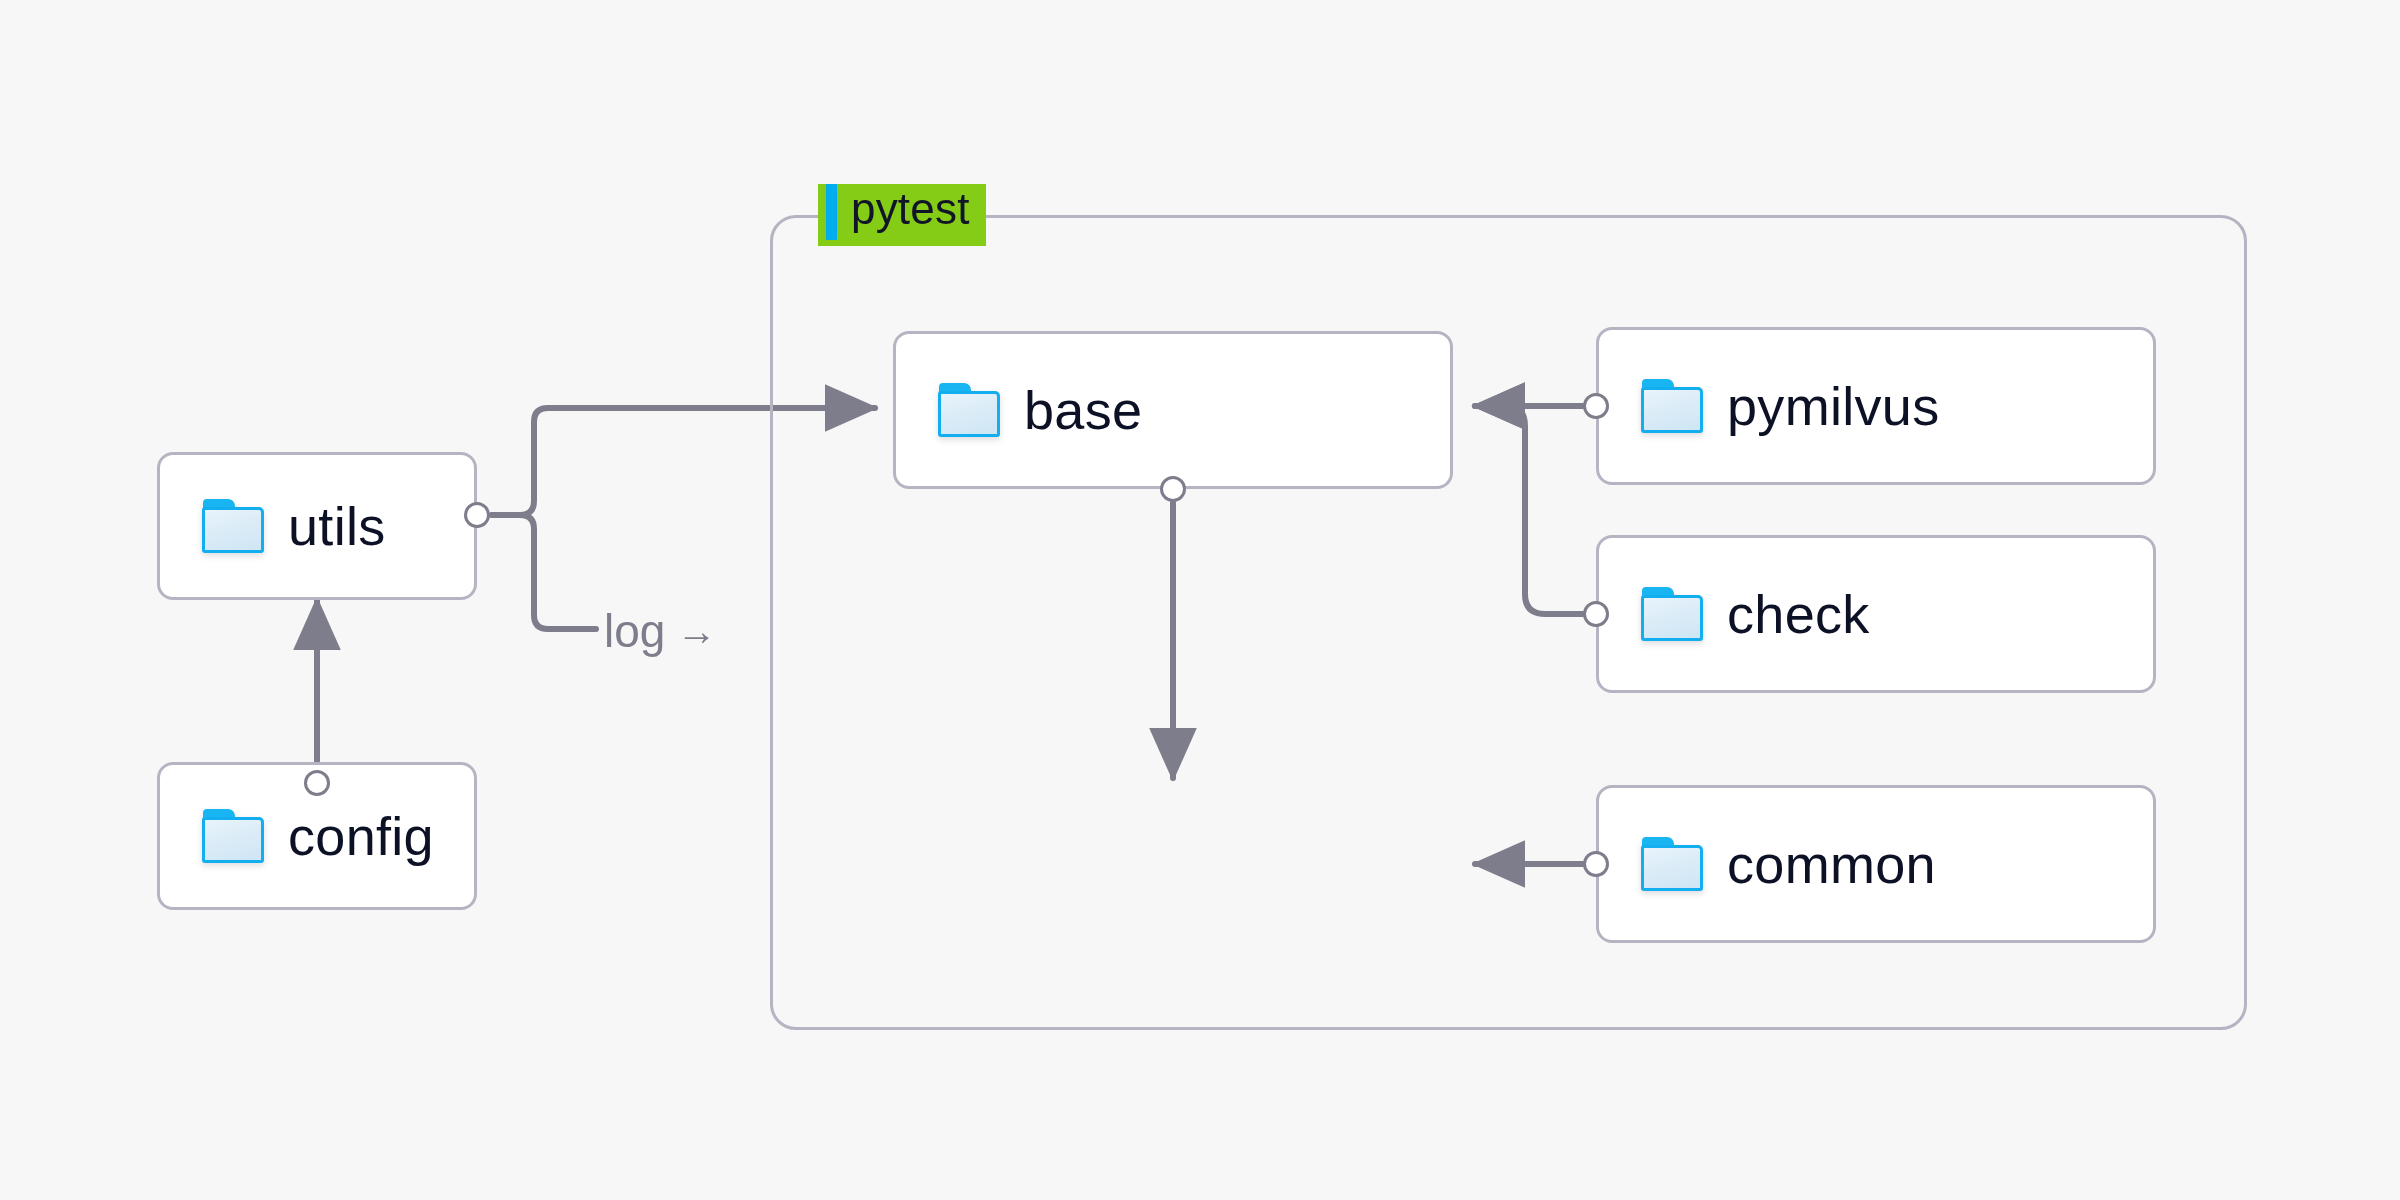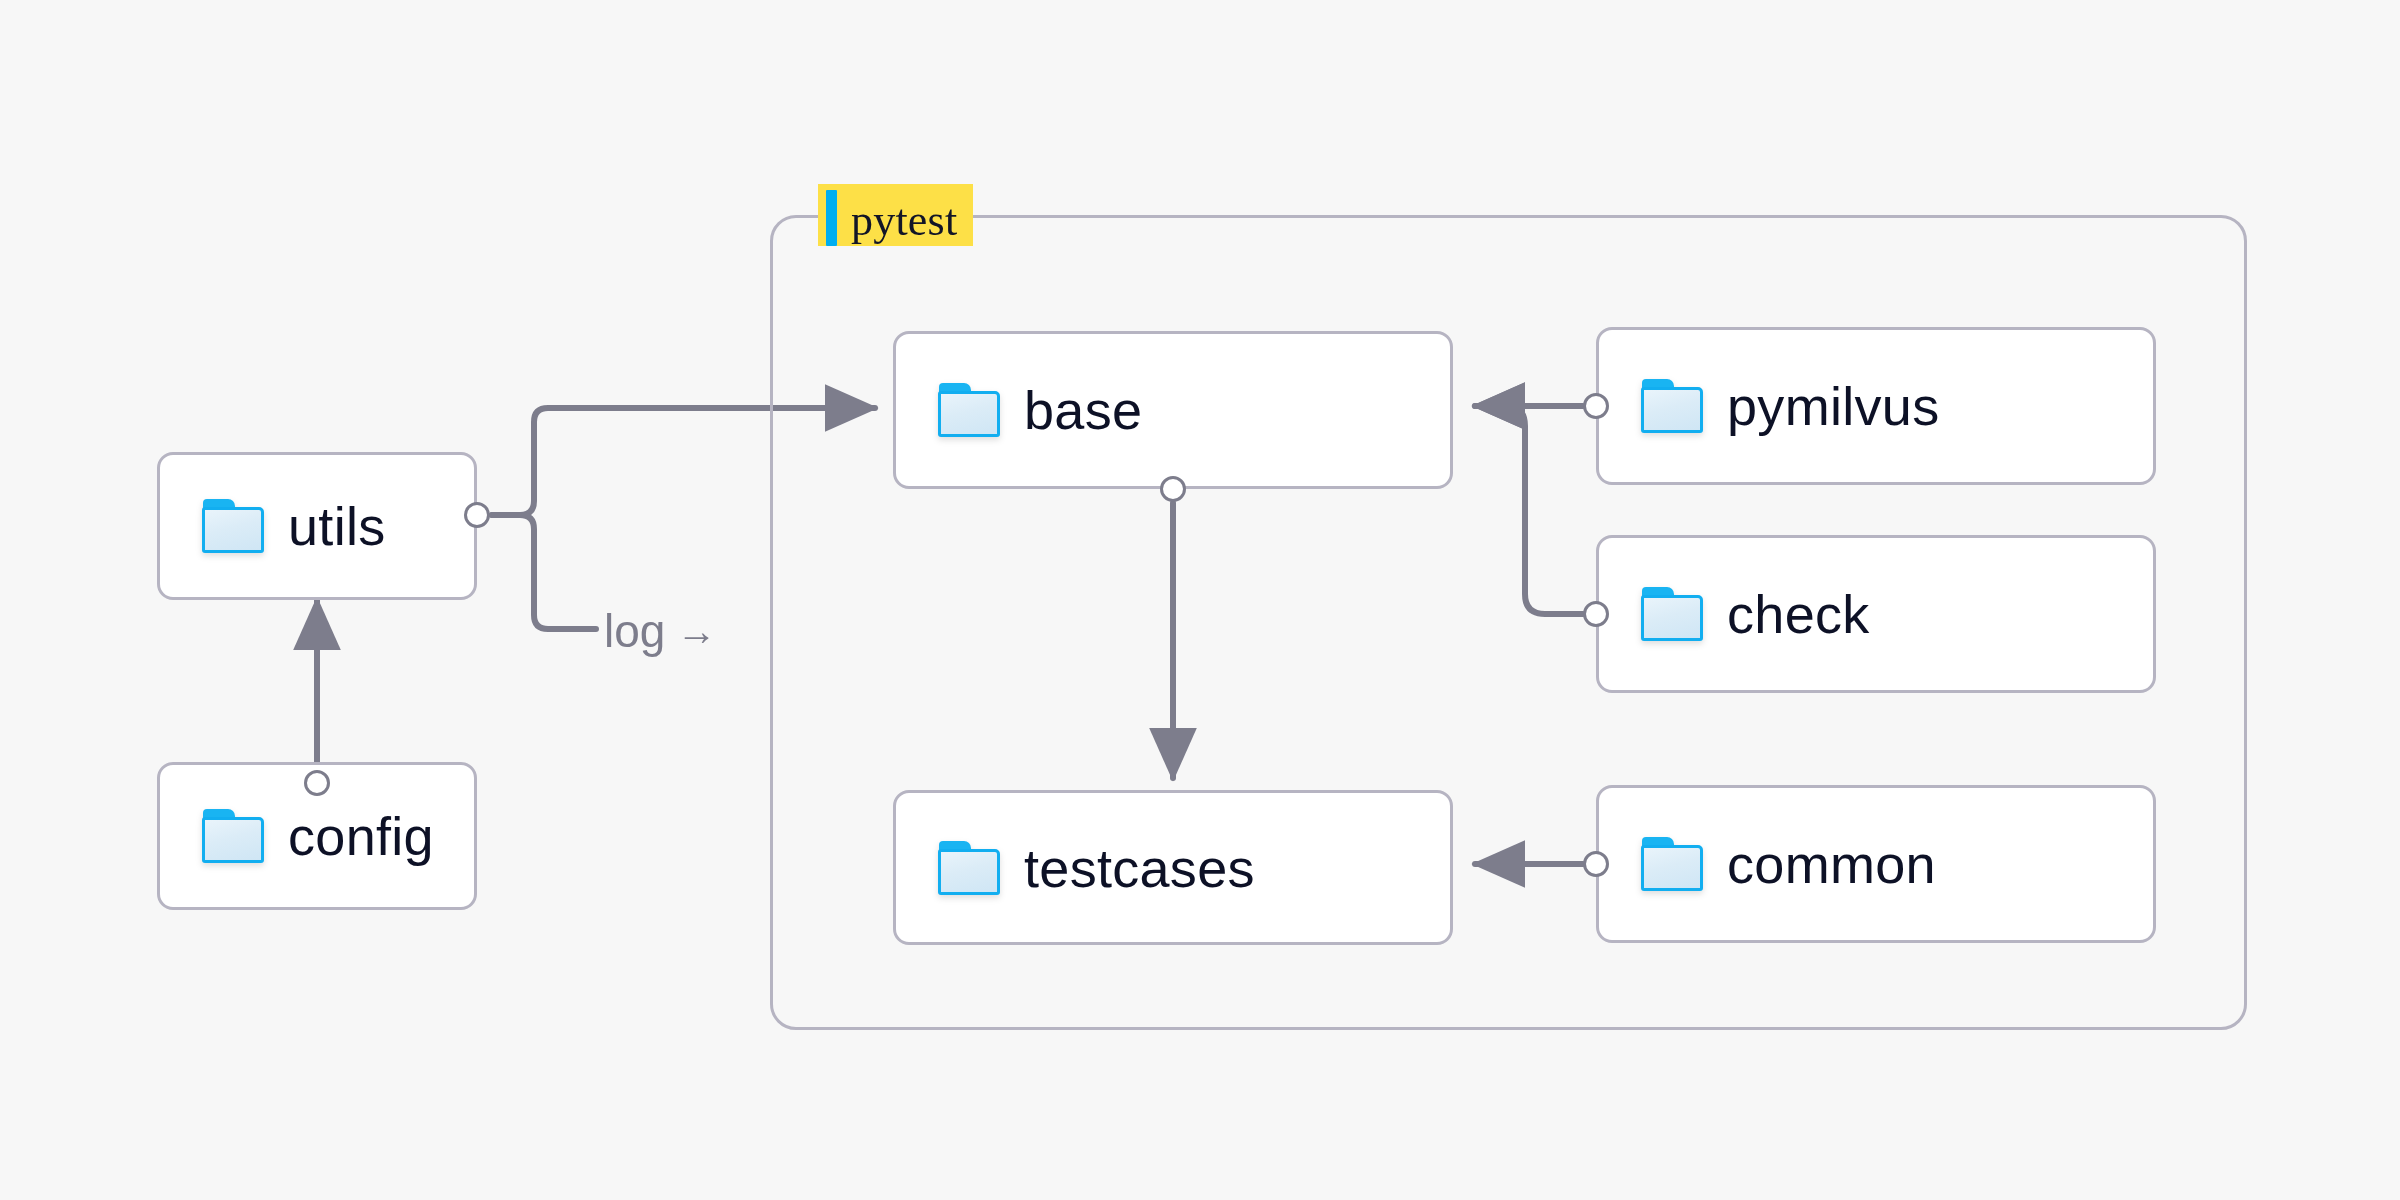--- a/index.html
+++ b/index.html
@@ -23,26 +23,25 @@
   
   .group-box {
     position: absolute;
     border: 3px solid #b6b4c2;
     border-radius: 26px;
     background: transparent;
   }
   .group-label-wrap {
     position: absolute;
     display: flex;
-    align-items: flex-end;
+    align-items: flex-start;
     gap: 14px;
-    background: #fde047;
+    background: #84cc16;
     padding: 0 16px 0 8px;
     height: 62px;
-    font-family: Liberation Serif, serif;
   }
   .group-bar {
     width: 11px; height: 56px;
     background: #00aef0;
     border-radius: 1px;
   }
   .group-label {
     font-size: 44px;
     color: #121527;
     letter-spacing: 0.2px;
@@ -165,27 +164,20 @@
 
   <div class="node" style="left:893px; top:331px; width:560px; height:158px;">
     <span class="folder-icon">
       <span class="tab"></span>
         <span class="body"></span>
     </span>
     <span class="node-label">base</span>
   </div>
   <span class="port" style="left:1160px; top:476px;"></span>
 
-  <div class="node" style="left:893px; top:790px; width:560px; height:155px;">
-    <span class="folder-icon">
-      <span class="tab"></span>
-        <span class="body"></span>
-    </span>
-    <span class="node-label">testcases</span>
-  </div>
 
   <div class="node" style="left:1596px; top:327px; width:560px; height:158px;align-items:center;">
     <span class="folder-icon">
       <span class="tab"></span>
         <span class="body"></span>
     </span>
     <span class="node-label">pymilvus</span>
   </div>
   <span class="port" style="left:1583px; top:393px;"></span>
 

